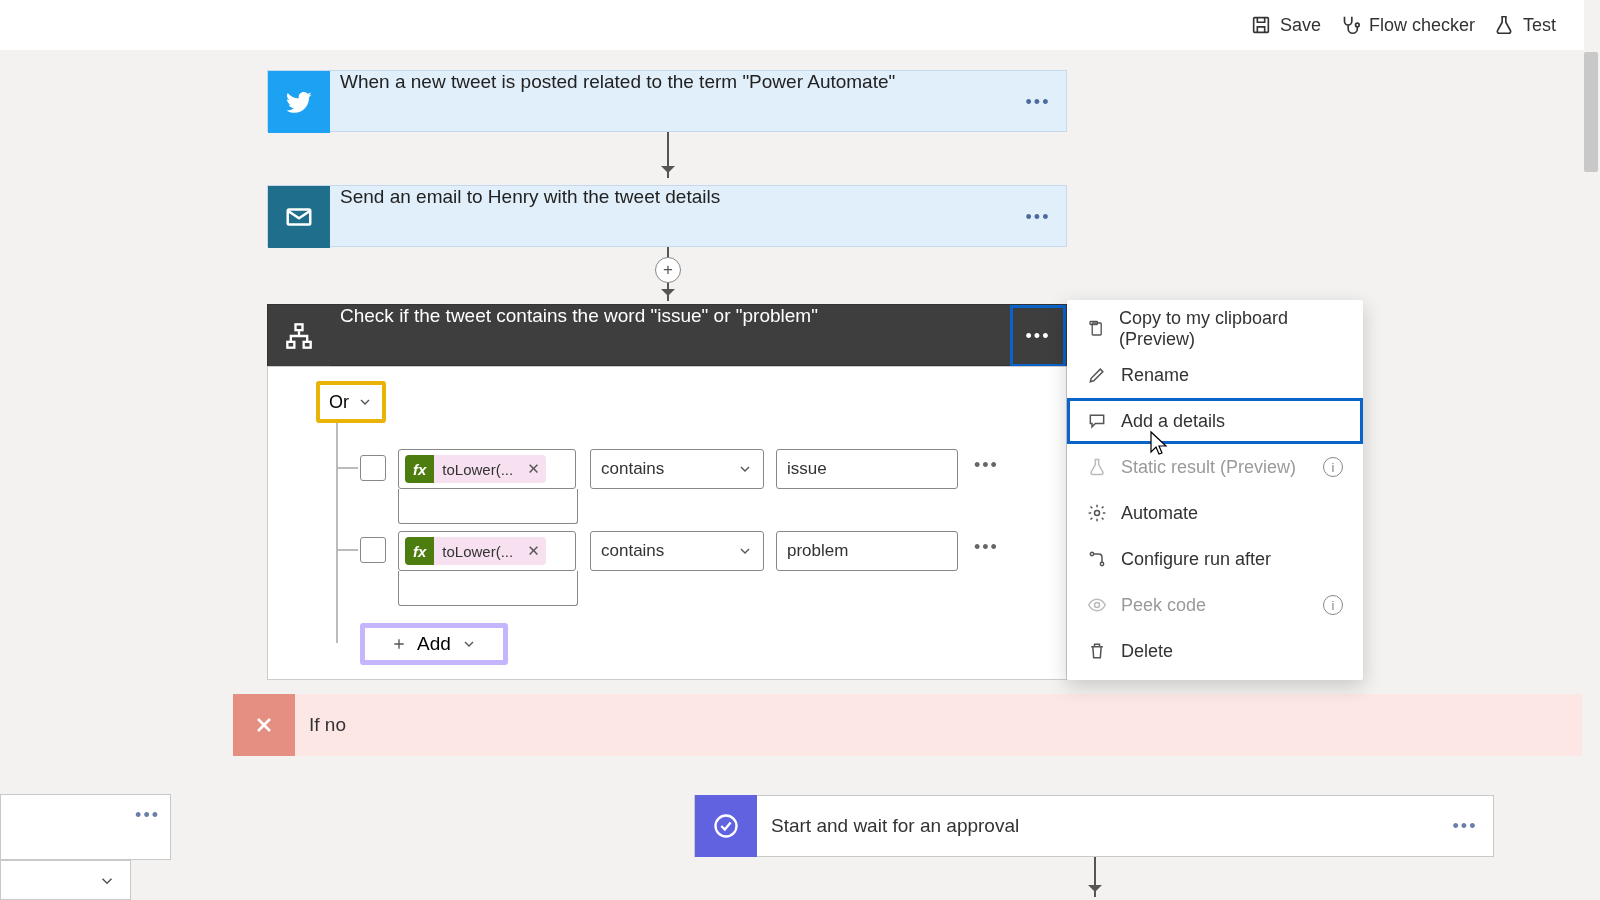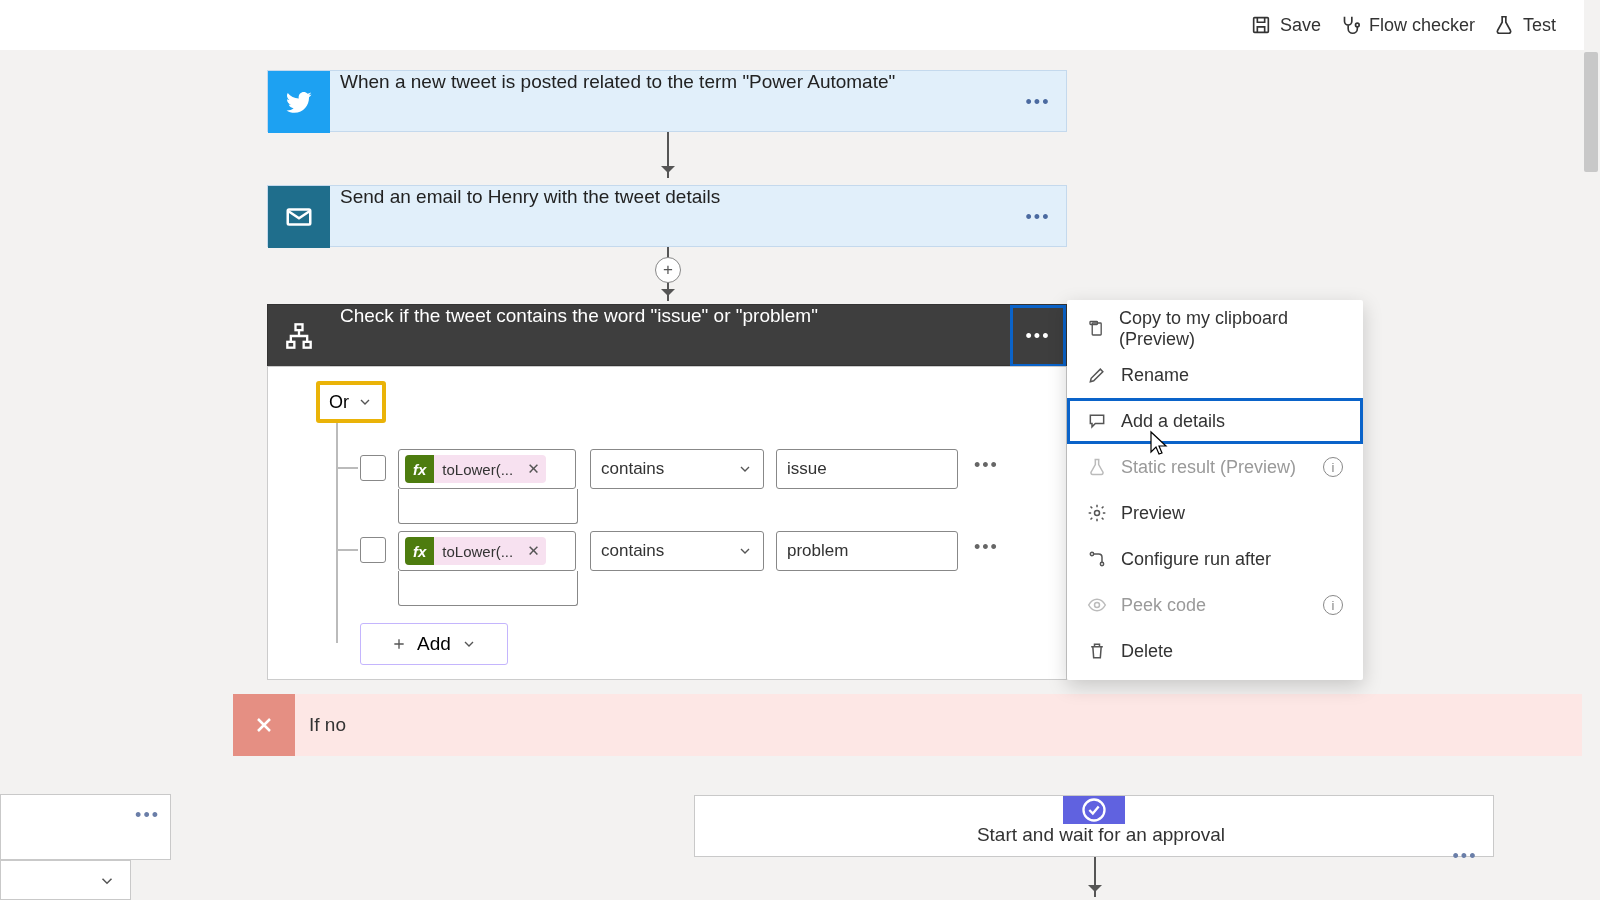--- a/index.html
+++ b/index.html
@@ -90,21 +90,21 @@
   }
   .token .fx { background:#4d7c0f; color:#fff; font-style:italic; padding:16px 8px; height:100%; display:flex; align-items:center; font-weight:600;}
   .token .tx { padding:0 8px; }
   .token .x  { padding:0 6px; cursor:pointer; color:#555; }
   .op-field { width:174px; justify-content:space-between; }
   .op-field svg{width:16px;height:16px;stroke:#555;fill:none;stroke-width:2;}
   .val-field { width:182px; }
   .row-ellipsis { font-size:18px; color:#666; letter-spacing:2px; padding:6px 4px; cursor:pointer; }
 
   .add-btn {
-    position:absolute; border:1px solid #c4b5fd; border-radius:3px; background:#fff;
+    position:absolute; border:5px solid #c4b5fd; border-radius:3px; background:#fff;
     display:flex; align-items:center; justify-content:center; gap:10px; font-size:19px; padding:0 16px; height:42px;
   }
   .add-btn svg{width:16px;height:16px;stroke:#555;fill:none;stroke-width:2;}
 
   .tree-line { position:absolute; background:#bbb; }
 
   
   .arrow { position:absolute; width:2px; background:#555; }
   .arrow::after{
     content:""; position:absolute; left:-6px; bottom:-2px;
@@ -116,21 +116,21 @@
   }
 
   
   .ifno {
     position:absolute; background:#fde7e5; display:flex; align-items:center; height:62px;margin-left:24px;
   }
   .ifno .icon-box{ background:#e58f83; width:62px; height:62px; display:flex; align-items:center; justify-content:center;}
   .ifno .title{ font-size:19px; color:#333; padding-left:14px;}
 
   
-  .approval{ position:absolute; background:#fff; border:1px solid #c9c9c9; display:flex; align-items:center; height:62px;flex-direction:column;}
+  .approval{ position:absolute; background:#fff; border:1px solid #c9c9c9; display:flex; align-items:center; height:62px;}
   .approval .icon-box{ background:#6062e0; width:62px; height:62px; display:flex; align-items:center; justify-content:center;}
   .approval .title{ font-size:19px; color:#333; padding-left:14px;}
   .approval .ellipsis{ margin-left:auto; width:56px; display:flex; align-items:center; justify-content:center; color:#6a7ea8; letter-spacing:2px; font-size:18px;}
 
   
   .ghost{
     position:absolute; background:#fff; border:1px solid #c9c9c9;
   }
   .ghost .ellipsis{ position:absolute; right:10px; top:10px; color:#6a7ea8; letter-spacing:2px; font-size:18px;}
   .ghost .chev{ position:absolute; right:42px; bottom:6px; }
@@ -347,21 +347,21 @@
           <path d="M9 3h6M10 3v6l-5 9a2 2 0 0 0 2 3h10a2 2 0 0 0 2-3l-5-9V3"></path>
         </svg>
       <span>Static result (Preview)</span>
       <span class="info">i</span>
     </div>
     <div class="mi">
       <svg viewBox="0 0 24 24">
           <circle cx="12" cy="12" r="3"></circle>
           <path d="M12 2v3M12 19v3M4.2 4.2l2.1 2.1M17.7 17.7l2.1 2.1M2 12h3M19 12h3M4.2 19.8l2.1-2.1M17.7 6.3l2.1-2.1"></path>
         </svg>
-      <span>Preview</span>
+      <span>Automate</span>
     </div>
     <div class="mi">
       <svg viewBox="0 0 24 24">
           <circle cx="6" cy="6" r="2"></circle>
           <circle cx="18" cy="18" r="2"></circle>
           <path d="M8 6h6a4 4 0 0 1 4 4v6"></path>
         </svg>
       <span>Configure run after</span>
     </div>
     <div class="mi disabled">

